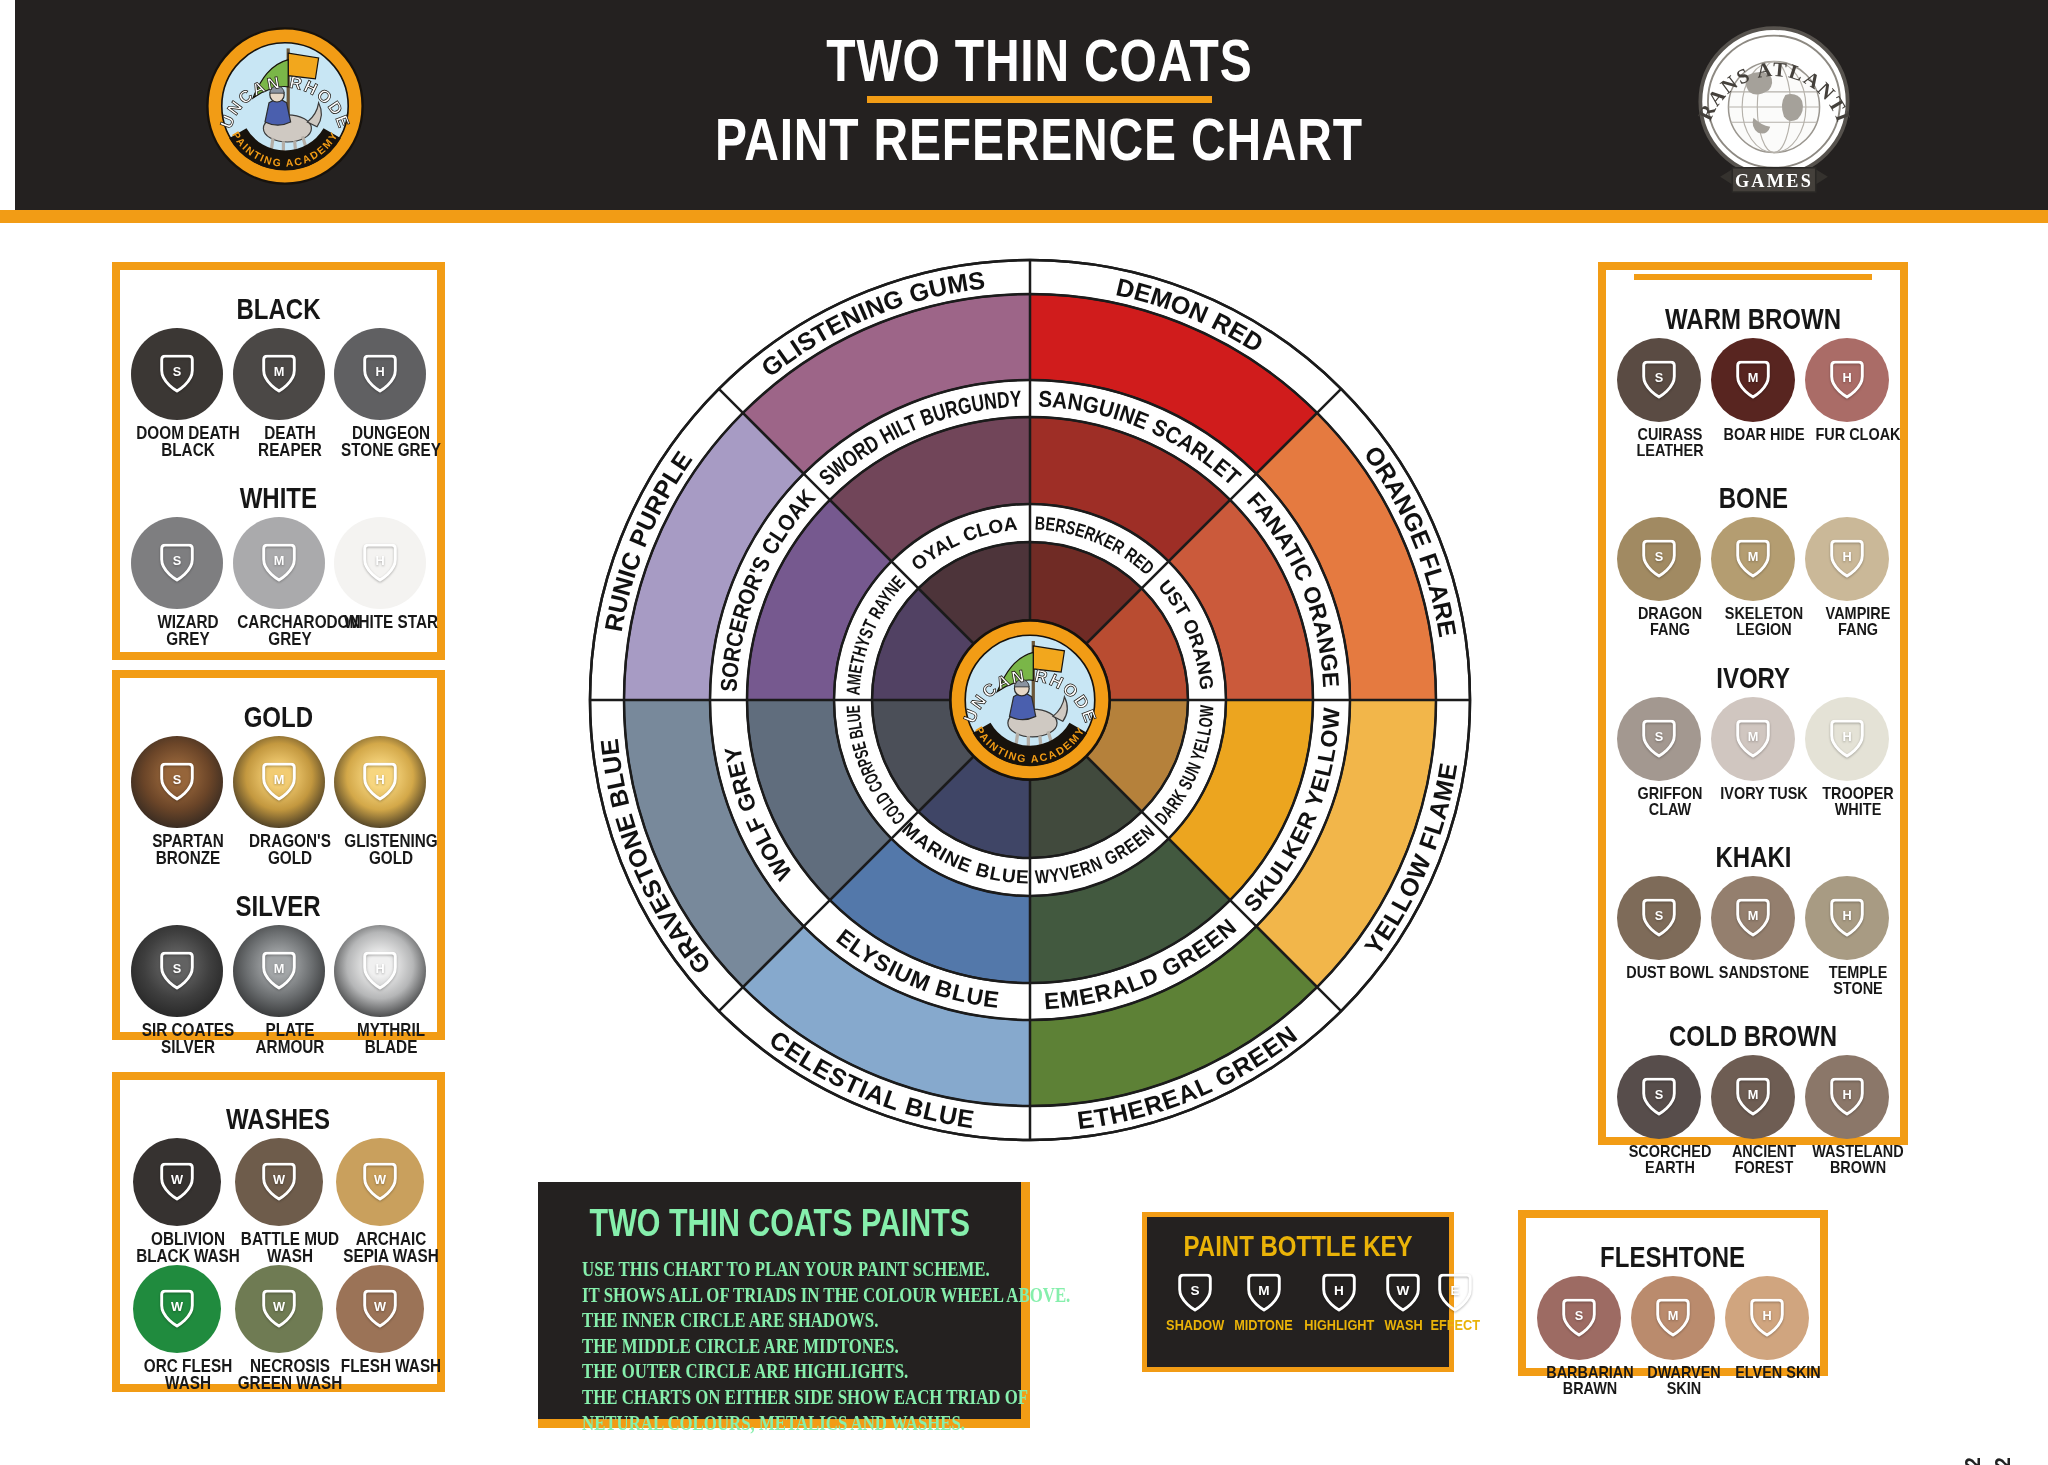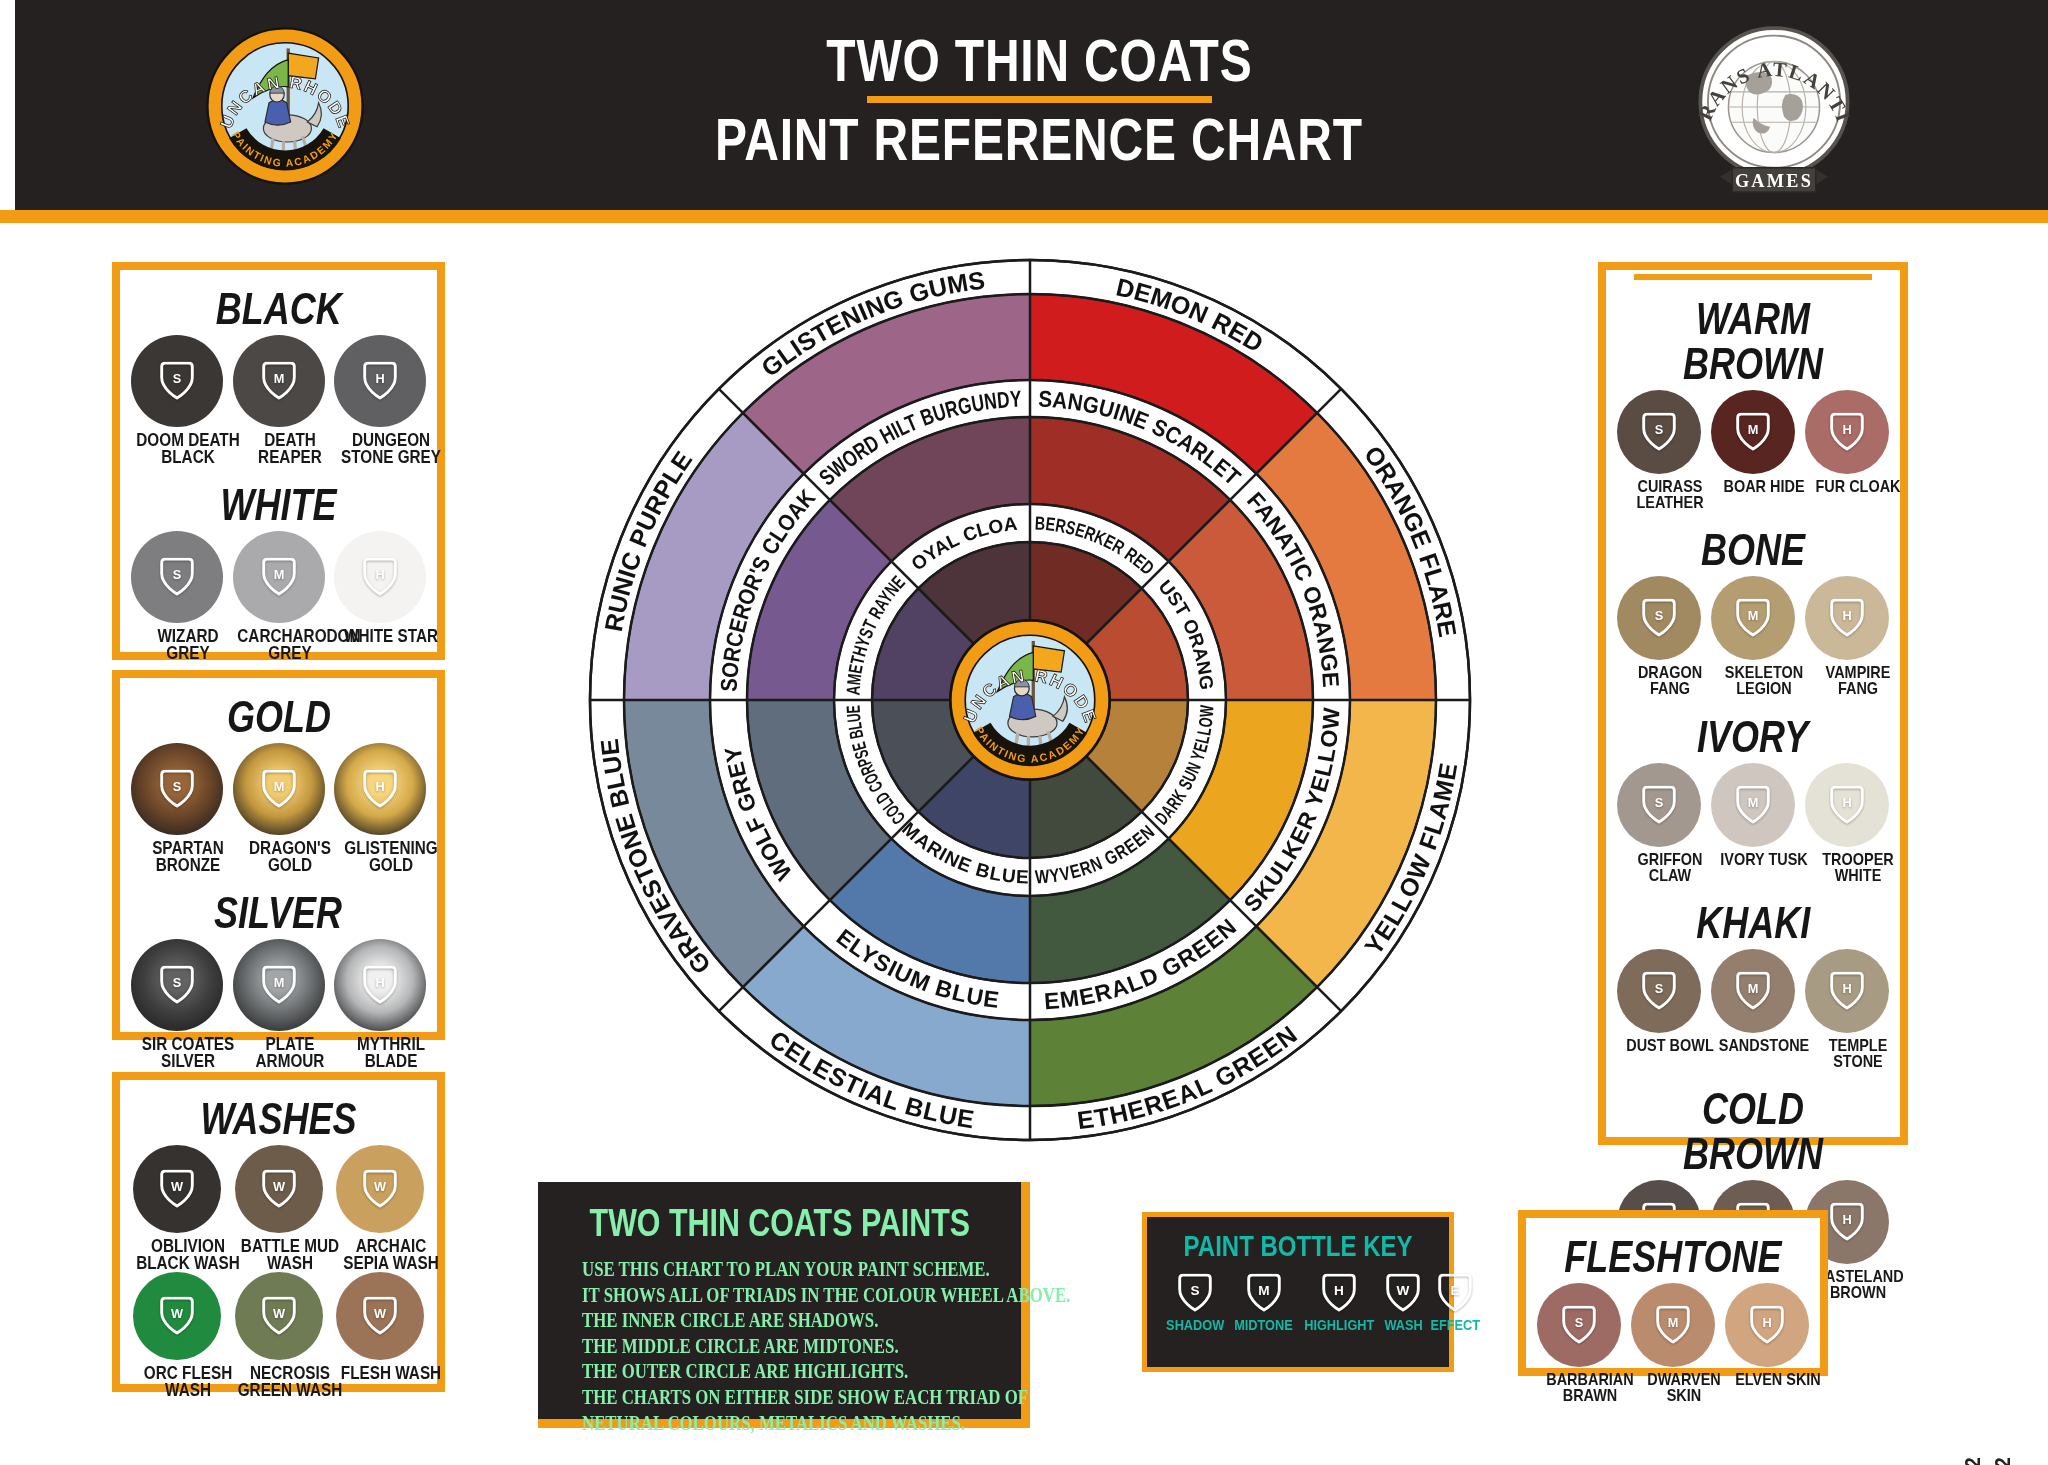--- a/index.html
+++ b/index.html
@@ -20,21 +20,21 @@
   
   .panel{position:absolute;background:#fff;border:8px solid var(--accent);box-sizing:border-box;}
   #panel-black-white{left:112px;top:262px;width:333px;height:398px;}
   #panel-gold-silver{left:112px;top:670px;width:333px;height:370px;}
   #panel-washes{left:112px;top:1072px;width:333px;height:320px;}
   #panel-neutral{left:1598px;top:262px;width:310px;height:883px;}
   #panel-fleshtone{left:1518px;top:1210px;width:310px;height:166px;}
   .panel-title,.sec-title{text-align:center;font-weight:800;color:#161616;line-height:1;}
   .panel-title{font-size:38px;margin:10px 0 0;}
   .title-underline{width:238px;height:6px;background:var(--accent);margin:4px auto 2px;}
-  .sec-title{font-size:45px;margin:16px 0 4px;font-style:italic;}
+  .sec-title{font-size:30px;margin:24px 0 4px;}
   .row{display:flex;flex-wrap:wrap;justify-content:space-between;padding:0 6px;}
   .swatch{width:33.33%;display:flex;flex-direction:column;align-items:center;}
   .circle{border-radius:50%;display:flex;align-items:center;justify-content:center;}
   #panel-black-white .circle,#panel-gold-silver .circle{width:92px;height:92px;}
   #panel-washes .circle{width:88px;height:88px;}
   #panel-neutral .circle,#panel-fleshtone .circle{width:84px;height:84px;}
   .shield{filter:drop-shadow(0 1px 1px rgba(0,0,0,.28));}
   .sw-name{font-weight:800;font-size:18px;line-height:.95;text-align:center;margin-top:5px;
            width:124px;margin-left:auto;margin-right:auto;transform:scaleX(.85);transform-origin:center top;}
   #panel-neutral .sw-name,#panel-fleshtone .sw-name{font-size:17px;width:116px;}
@@ -42,21 +42,21 @@
   #wheel{position:absolute;left:586px;top:256px;width:888px;height:888px;}
   
   #info-box{position:absolute;left:538px;top:1182px;width:492px;height:246px;background:var(--dark);
             border-right:9px solid var(--accent);border-bottom:9px solid var(--accent);box-sizing:border-box;color:#86efac;}
   .ib-title{text-align:center;font-weight:800;font-size:38px;margin-top:20px;white-space:nowrap;}
   .ib-lines{padding:12px 10px 0 44px;font-family:Liberation Serif, serif;}
   .ib-line{font-weight:800;font-size:21px;line-height:1.22;white-space:nowrap;
            transform:scaleX(.8);transform-origin:left center;}
   
   #bottle-key{position:absolute;left:1142px;top:1212px;width:312px;height:160px;background:var(--dark);
-              border:5px solid var(--accent);box-sizing:border-box;color:#14b8a6;}
+              border:5px solid var(--accent);box-sizing:border-box;color:#eab308;}
   .bk-title{text-align:center;font-weight:800;font-size:30px;margin-top:12px;white-space:nowrap;}
   .bk-row{display:flex;justify-content:space-between;padding:10px 14px 0;}
   .bk-item{display:flex;flex-direction:column;align-items:center;}
   .bk-label{font-weight:800;font-size:15px;margin-top:3px;transform:scaleX(.85);}
   
   .copy{position:absolute;bottom:8px;font-weight:800;font-size:22px;letter-spacing:.5px;color:#222;
         white-space:nowrap;transform:rotate(-90deg) scaleX(.85);transform-origin:100% 100%;}
   .copy.c1{right:62px;}
   .copy.c2{right:32px;}
 </style>

